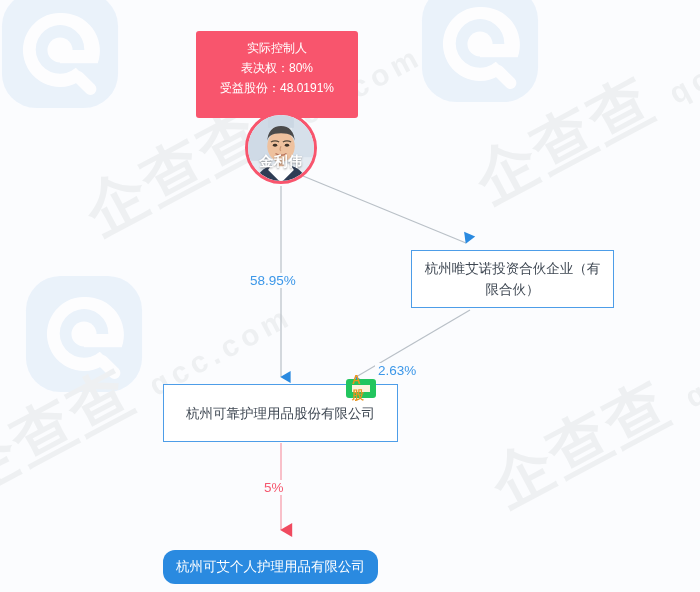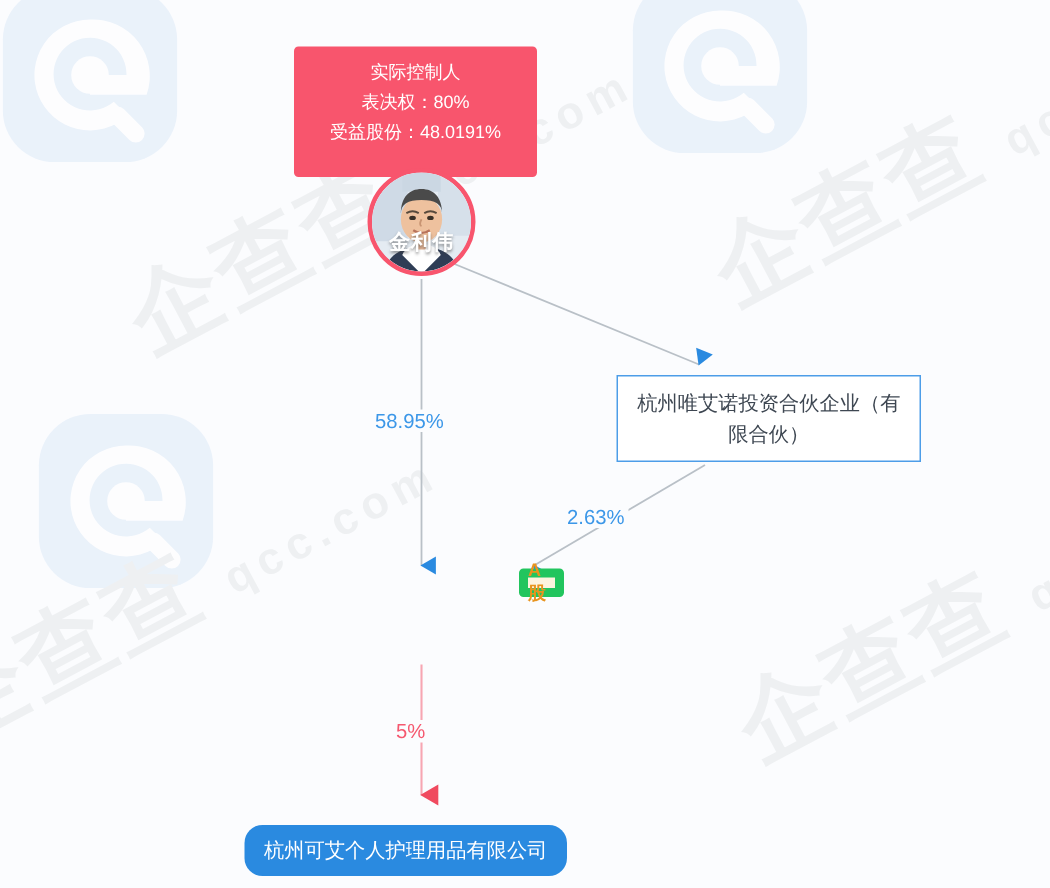--- a/index.html
+++ b/index.html
@@ -190,21 +190,21 @@
     font-size: 13.5px;
     color: #3c97e8;
     background: #fbfcfe;
     padding: 0 3px;
     white-space: nowrap;
   }
   .edge-label.red { color: #f5586f; }
 
   #label-partner   { left: 298px; top: 198px; }
   #label-5895      { left: 247px; top: 273px; }
-  #label-263       { left: 375px; top: 337px; }
+  #label-263       { left: 375px; top: 363px; }
   #label-80        { left: 261px; top: 480px; }
 </style>
 </head>
 <body>
 
 <div id="watermarks">
 
   <div class="wm-logo" style="left:-6px; top:-16px;">
     <svg viewBox="0 0 100 100" xmlns="http://www.w3.org/2000/svg">
       <rect x="6" y="6" width="88" height="88" rx="26" fill="#ddeaf8"></rect>
@@ -301,20 +301,21 @@
           <path d="M30 42q6 4 12 0" stroke="#b9745c" stroke-width="1.6" fill="none"></path>
           <path d="M36 34q-2 4 0 5" stroke="#c99573" stroke-width="1.3" fill="none"></path>
         </svg>
       </div>
     </div>
     <div class="avatar-name">金利伟</div>
   </div>
 
   <div class="node box-outline" id="company-partnership">杭州唯艾诺投资合伙企业（有限合伙）</div>
 
+  <div class="node box-outline" id="company-keko">杭州可靠护理用品股份有限公司</div>
 
   <div class="node" id="badge-ashare">A股</div>
 
   <div class="node box-filled" id="company-keai">杭州可艾个人护理用品有限公司</div>
 
 
   <div class="edge-label" id="label-5895">58.95%</div>
 
   <div class="edge-label" id="label-263">2.63%</div>
 

